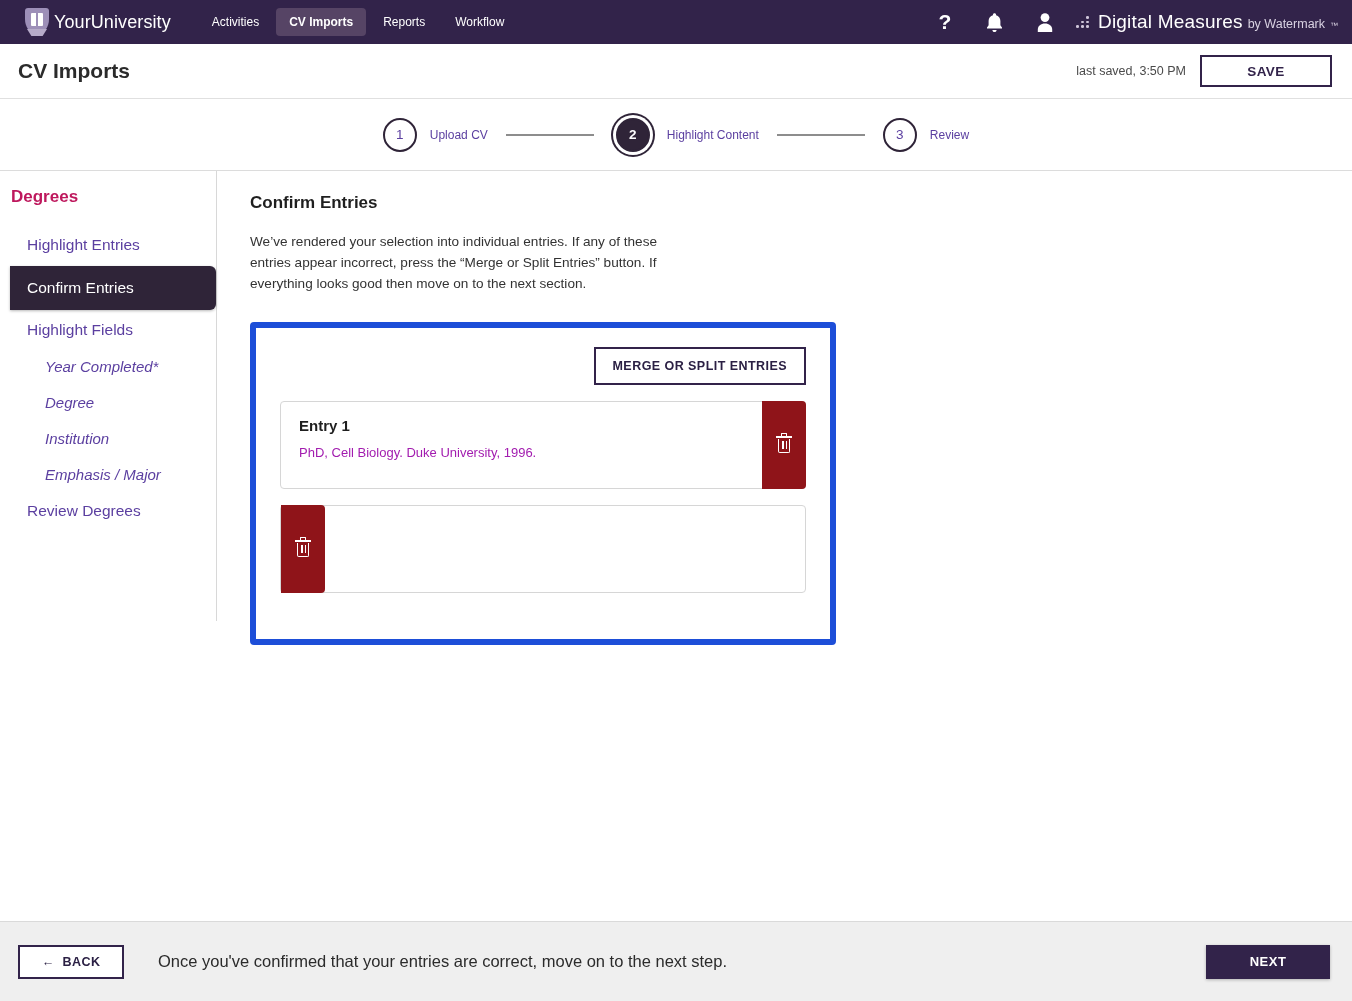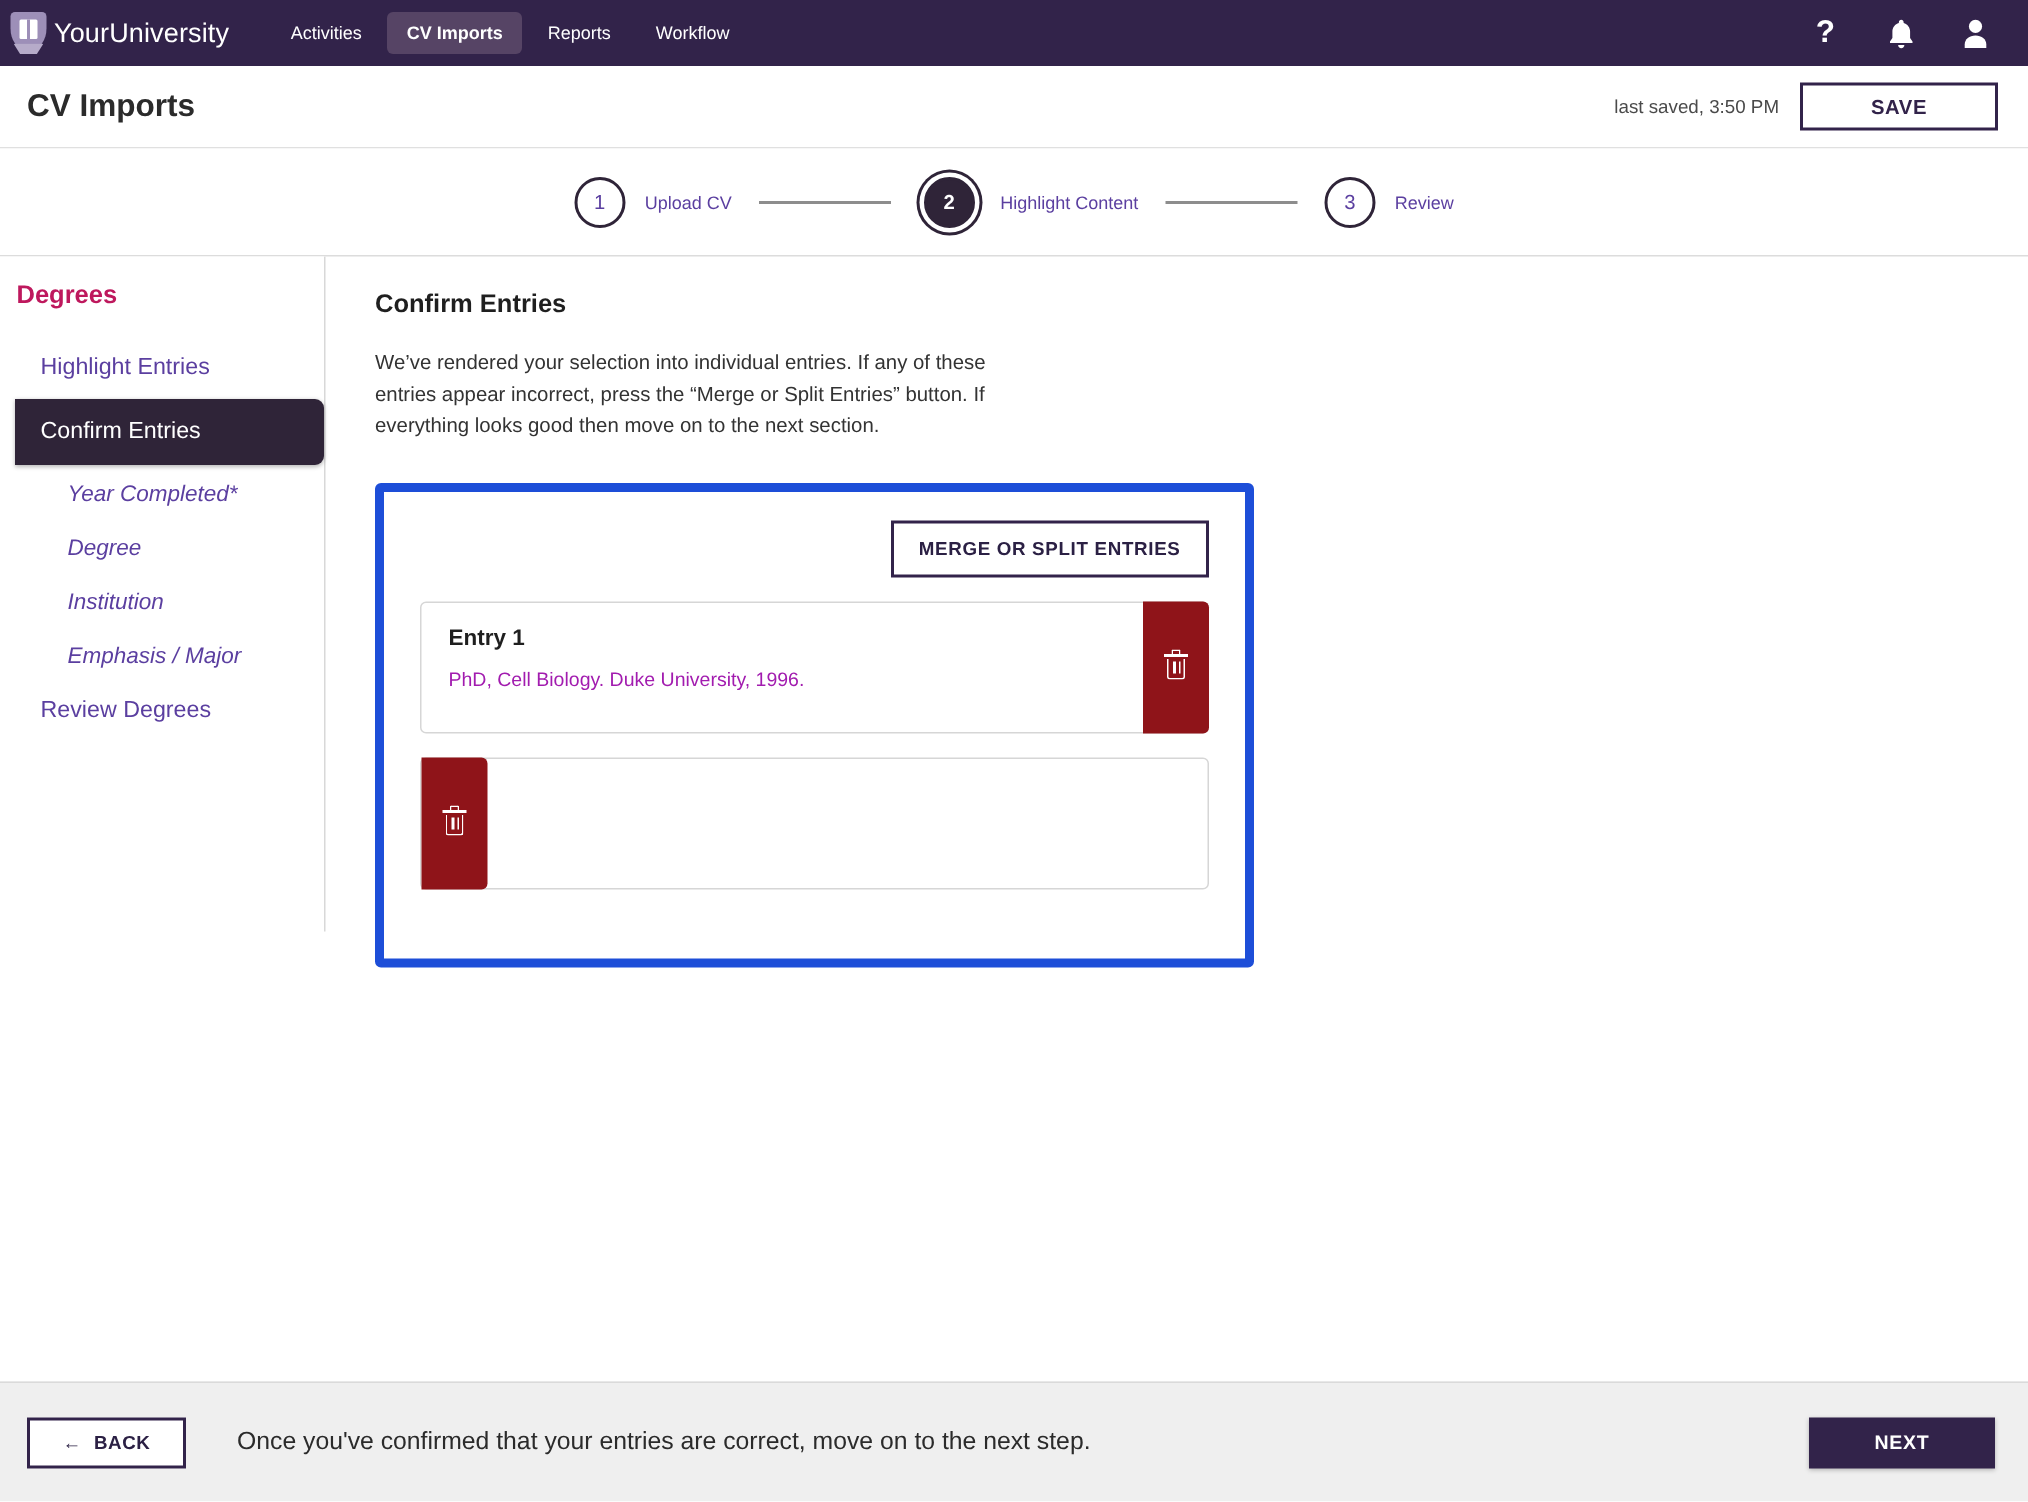--- a/index.html
+++ b/index.html
@@ -12,21 +12,21 @@
     color: #222;
   }
   .page { position: relative; width: 1352px; height: 1001px; }
 
   
   .topnav {
     height: 44px;
     background: #32234a;
     display: flex;
     align-items: center;
-    padding: 0 10px 0 6px;
+    padding: 0 10px 0 24px;
     position: relative;
   }
   .brand { display: flex; align-items: center; gap: 4px; margin-right: 28px; }
   .crest {
     width: 26px; height: 30px; position: relative; flex: none;
   }
   .crest .shield {
     position: absolute; left: 1px; top: 1px; width: 24px; height: 25px;
     background: #9d8fb8;
     border-radius: 3px 3px 10px 10px / 3px 3px 14px 14px;
@@ -280,20 +280,33 @@
           <path d="M9.5 1.2c-.9 0-1.6.7-1.6 1.6v.5C5.4 4 3.6 6.3 3.6 9v4.3L2 15.6v1h15v-1l-1.6-2.3V9c0-2.7-1.8-5-4.3-5.7v-.5c0-.9-.7-1.6-1.6-1.6z" fill="#fff"></path>
           <path d="M7.4 18c0 1.2.9 2.1 2.1 2.1s2.1-.9 2.1-2.1z" fill="#fff"></path>
         </svg>
       </div>
       <div class="navicon">
         <svg width="18" height="21" viewBox="0 0 18 21" aria-hidden="true">
           <circle cx="9" cy="5.6" r="4.4" fill="#fff"></circle>
           <path d="M9 11.6c-4.1 0-7.2 2.6-7.2 5.9V20h14.4v-2.5c0-3.3-3.1-5.9-7.2-5.9z" fill="#fff"></path>
         </svg>
       </div>
+      <div class="dm-logo">
+        <span class="dm-dots">
+          <i style="left:0;top:10px"></i>
+          <i style="left:5px;top:10px"></i>
+            <i style="left:5px;top:5.5px"></i>
+          <i style="left:10px;top:10px"></i>
+            <i style="left:10px;top:5.5px"></i>
+            <i style="left:10px;top:1px"></i>
+        </span>
+        <span class="dm-name">Digital Measures</span>
+        <span class="dm-sub">by Watermark</span>
+        <span class="dm-tm">™</span>
+      </div>
     </div>
   </div>
 
   <div class="titlebar">
     <div class="pagetitle">CV Imports</div>
     <div class="titlebar-right">
       <span class="lastsaved">last saved, 3:50 PM</span>
       <button class="save-btn">SAVE</button>
     </div>
   </div>
@@ -314,20 +327,21 @@
       <span class="steplabel">Review</span>
     </div>
   </div>
 
   <div class="body">
 
     <div class="sidebar">
       <div class="sidebar-title">Degrees</div>
       <div class="side-item">Highlight Entries</div>
       <div class="side-item active">Confirm Entries</div>
+      <div class="side-item">Highlight Fields</div>
       <div class="side-item sub">Year Completed*</div>
       <div class="side-item sub">Degree</div>
       <div class="side-item sub">Institution</div>
       <div class="side-item sub">Emphasis / Major</div>
       <div class="side-item">Review Degrees</div>
     </div>
 
     <div class="main">
       <div class="section-title">Confirm Entries</div>
       <div class="section-desc">We’ve rendered your selection into individual entries. If any of these entries appear incorrect, press the “Merge or Split Entries” button. If everything looks good then move on to the next section.</div>

